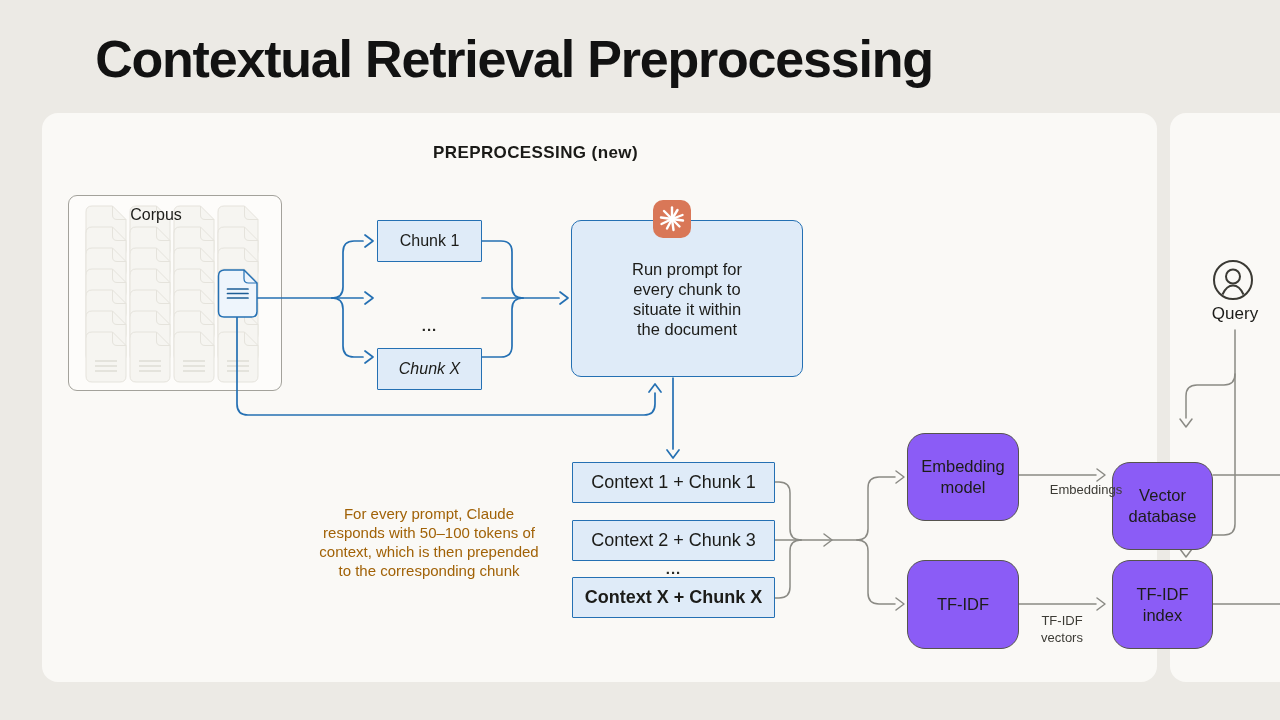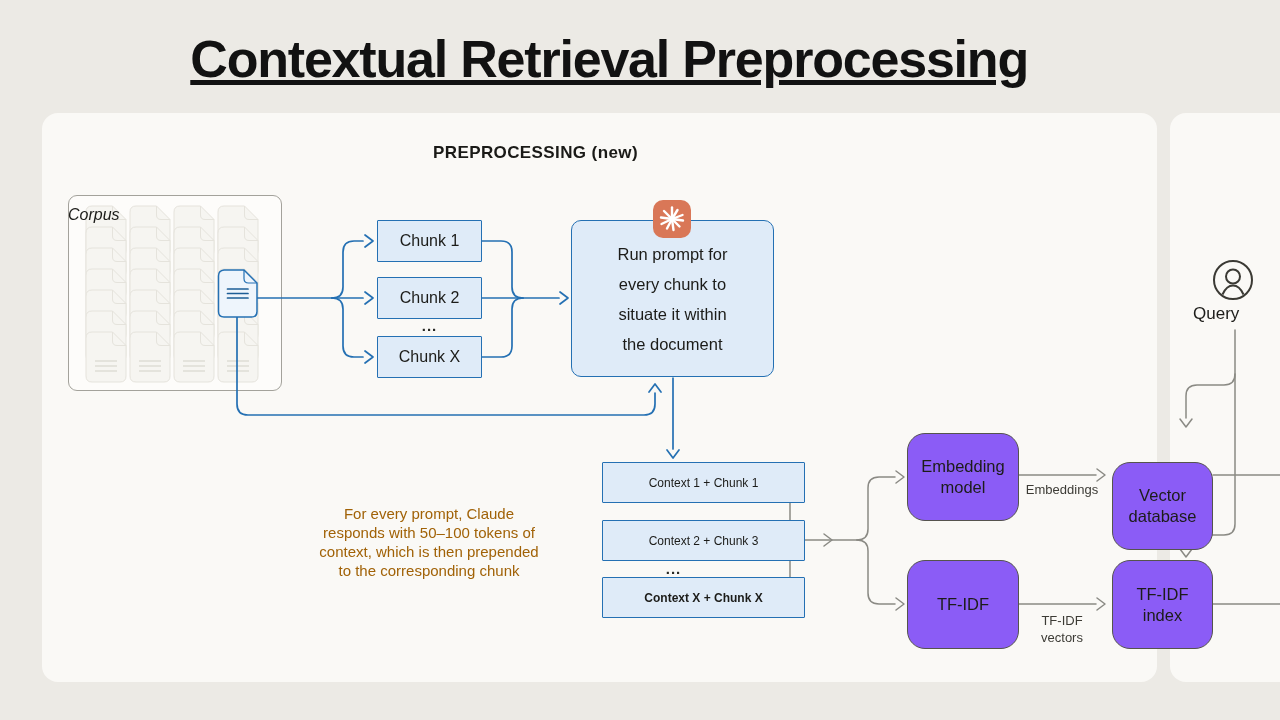--- a/index.html
+++ b/index.html
@@ -4,72 +4,72 @@
 <style>
   html,body{margin:0;padding:0;}
   body{width:1280px;height:720px;background:#ECEAE5;overflow:hidden;
        font-family:"Liberation Sans",sans-serif;color:#1C1C19;}
   #stage{position:relative;width:1280px;height:720px;}
 
   .panel{position:absolute;top:113px;height:569px;background:#FAF9F6;border-radius:16px;}
   #main-panel{left:42px;width:1115px;}
   #right-panel{left:1170px;width:140px;}
 
-  #page-title{position:absolute;top:29px;left:0;width:1028px;text-align:right;
-      font-size:52px;font-weight:700;letter-spacing:-1.2px;color:#121212;text-decoration:underline;}
+  #page-title{position:absolute;top:29px;left:0;width:1028px;text-align:center;
+      font-size:52px;font-weight:700;letter-spacing:-1.2px;color:#121212;}
 
   #panel-heading{position:absolute;top:143px;left:42px;width:987px;text-align:center;
       font-size:17px;font-weight:700;letter-spacing:.4px;color:#1A1A17;}
 
   #corpus-box{position:absolute;left:68px;top:195px;width:214px;height:196px;
       background:#FDFCFA;border:1.5px solid #A3A29B;border-radius:9px;box-sizing:border-box;}
-  #corpus-label{position:absolute;left:68px;top:206px;width:176px;text-align:left;
-      font-size:16px;color:#1C1C19;z-index:4;font-style:italic;}
+  #corpus-label{position:absolute;left:68px;top:206px;width:176px;text-align:center;
+      font-size:16px;color:#1C1C19;z-index:4;}
 
   svg.layer{position:absolute;left:0;top:0;z-index:3;}
 
   .box{position:absolute;box-sizing:border-box;display:flex;align-items:center;
       justify-content:center;text-align:center;z-index:5;}
   .blue{background:#DFEBF8;border:1.5px solid #2470B3;border-radius:1px;
       font-size:16px;color:#1C1C19;}
   .gray{background:#8b5cf6;border:1.5px solid #55544E;border-radius:18px;
       font-size:16.5px;line-height:21px;color:#1C1C19;}
   .prelines{white-space:pre-line;}
 
   .chunk{left:377px;width:105px;height:42px;}
-  #chunk-1{top:220px;} #chunk-2{top:277px;} #chunk-x{top:336px;}
+  #chunk-1{top:220px;} #chunk-2{top:277px;} #chunk-x{top:348px;font-style:italic;}
   .dots{position:absolute;text-align:center;font-size:15px;font-weight:700;
       letter-spacing:1px;color:#2A2A26;z-index:5;}
   #chunk-dots{left:377px;width:105px;top:317px;}
   #context-dots{left:572px;width:203px;top:560px;}
 
-  #claude-box{left:571px;top:220px;width:203px;height:157px;border-radius:10px;
-      font-size:16.5px;line-height:30px;}
+  #claude-box{left:571px;top:220px;width:232px;height:157px;border-radius:10px;
+      font-size:16.5px;line-height:20px;}
   #claude-icon{position:absolute;left:653px;top:200px;width:38px;height:38px;
       background:#D97757;border-radius:10px;z-index:6;display:flex;
       align-items:center;justify-content:center;}
 
-  .ctx{left:602px;width:203px;height:41px;font-size:12px;}
+  .ctx{left:572px;width:203px;height:41px;font-size:18px;}
   #context-1{top:462px;} #context-2{top:520px;} #context-x{top:577px;font-weight:bold;}
 
   #caption{position:absolute;left:299px;top:504px;width:260px;text-align:center;
       font-size:15px;line-height:19px;color:#a16207;z-index:5;}
 
   #embedding-model{left:907px;top:433px;width:112px;height:88px;}
   #vector-database{left:1112px;top:430px;width:101px;height:88px;margin-top:32px;}
   #tfidf{left:907px;top:560px;width:112px;height:89px;}
   #tfidf-index{left:1112px;top:560px;width:101px;height:89px;}
 
   .edge-label{position:absolute;text-align:center;font-size:13px;line-height:17px;
       color:#3C3B35;z-index:5;}
-  #embeddings-label{left:1018px;top:481px;width:88px;}
+  #embeddings-label{left:1018px;top:481px;width:88px;padding-left:24px;}
   #tfidf-vectors-label{left:1018px;top:612px;width:88px;}
 
   #query-icon{position:absolute;left:1205px;top:252px;width:56px;height:56px;z-index:5;}
-  #query-label{position:absolute;left:1193px;top:304px;width:84px;text-align:left;
+  #query-label{position:absolute;left:1193px;top:304px;width:84px;text-align:center;
       font-size:17px;color:#16161 3;z-index:5;}
 </style>
 </head>
 <body>
 
 <div id="stage">
 
   <div id="page-title">Contextual Retrieval Preprocessing</div>
 
   <div id="main-panel" class="panel"></div>
@@ -154,21 +154,20 @@
       <path d="M26,0 V8.5 Q26,13 30.5,13 H39" fill="none" stroke="#2470B3" stroke-width="1.2"></path>
       <g stroke="#1D5E96" stroke-width="1.7" stroke-linecap="round">
         <line x1="9.5" y1="19" x2="30" y2="19"></line>
         <line x1="9.5" y1="23.5" x2="30" y2="23.5"></line>
         <line x1="9.5" y1="28" x2="30" y2="28"></line>
       </g>
     </g>
   </svg>
 
   <div id="chunk-1" class="box blue chunk">Chunk 1</div>
-  <div id="chunk-2" class="box blue chunk">Chunk 2</div>
   <div id="chunk-dots" class="dots">...</div>
   <div id="chunk-x" class="box blue chunk">Chunk X</div>
 
   <div id="claude-box" class="box blue prelines">Run prompt for
 every chunk to
 situate it within
 the document</div>
   <div id="claude-icon">
     <svg width="30" height="30" viewBox="0 0 30 30">
       <g stroke="#FFFFFF" stroke-width="2.4" stroke-linecap="round">

